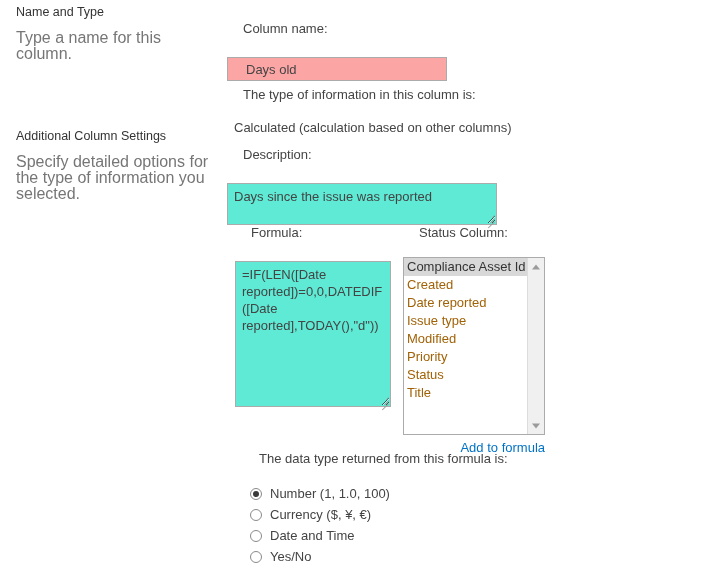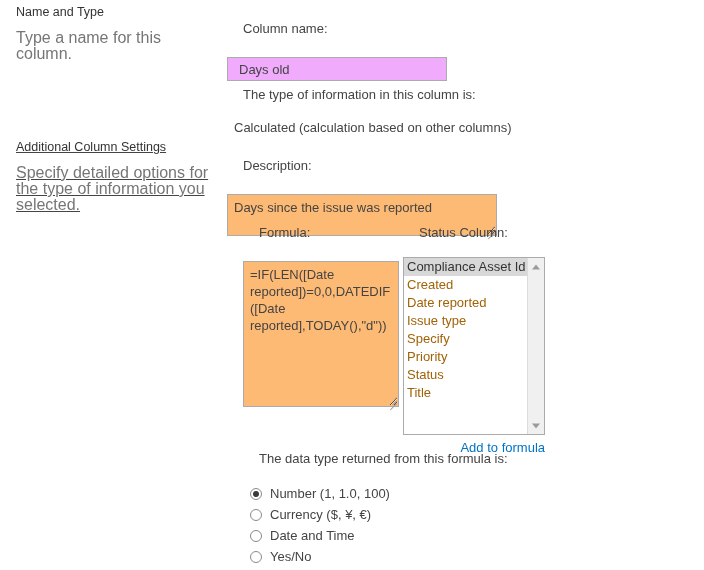--- a/index.html
+++ b/index.html
@@ -37,72 +37,72 @@
     margin: 0 0 10px 0;
   }
   .section-desc {
     font-size: 16px;
     color: #767676;
     line-height: 16px;
     margin: 0;
   }
 
   #block-name-type  { top: 4px; }
-  #block-additional { top: 139px; text-decoration: underline; }
+  #block-additional { top: 128px; }
 
   
   .right-col {
     position: absolute;
     left: 227px;
     top: 0;
     width: 470px;
   }
 
   .field-label {
     font-size: 13px;
     color: #444444;
     line-height: 17px;
     margin: 16px;
   }
 
   .row-colname   { position: absolute; top: 4px;   left: 0; }
   .row-typeinfo  { position: absolute; top: 70px;  left: 0; }
-  .row-desc      { position: absolute; top: 141px; left: 0; }
-  .row-formula   { position: absolute; top: 208px; left: 16px; }
+  .row-desc      { position: absolute; top: 130px; left: 0; }
+  .row-formula   { position: absolute; top: 208px; left: 8px; }
   .row-insert    { position: absolute; top: 208px; left: 176px; }
   .row-datatype  { position: absolute; top: 434px; left: 16px; }
 
   
   .text-input {
     box-sizing: border-box;
     width: 220px;
     height: 24px;
     margin-top: 4px;
-    padding: 2px 11px;
+    padding: 2px 18px;
     border: 1px solid #ababab;
-    background: #f0abfc;
+    background: #fca5a5;
     font-family: "Liberation Sans", sans-serif;
     font-size: 13px;
     color: #444444;
     line-height: 18px;
     outline: none;
   }
 
   .type-value {
     font-size: 13px;
     color: #444444;
     line-height: 17px;
     margin: 7px 0 0 7px;
   }
 
   
   .ta {
     box-sizing: border-box;
     border: 1px solid #ababab;
-    background: #fdba74;
+    background: #5eead4;
     font-family: "Liberation Sans", sans-serif;
     font-size: 13px;
     color: #444444;
     line-height: 17px;
     padding: 4px 6px;
     margin-top: 4px;
     resize: both;
     overflow: hidden;
     outline: none;
     display: block;
@@ -309,21 +309,21 @@
     </div>
 
     <div class="row-insert">
       <div class="field-label">Status Column:</div>
       <div class="listbox">
         <div class="list-items" id="insert-column-items">
             <div class="list-item selected">Compliance Asset Id</div>
             <div class="list-item">Created</div>
             <div class="list-item">Date reported</div>
             <div class="list-item">Issue type</div>
-            <div class="list-item">Specify</div>
+            <div class="list-item">Modified</div>
             <div class="list-item">Priority</div>
             <div class="list-item">Status</div>
             <div class="list-item">Title</div>
           </div>
         <div class="lb-scroll">
           <div class="lb-btn up">
               <span class="tri up"></span>
             </div>
           <div class="lb-btn down">
               <span class="tri down"></span>

